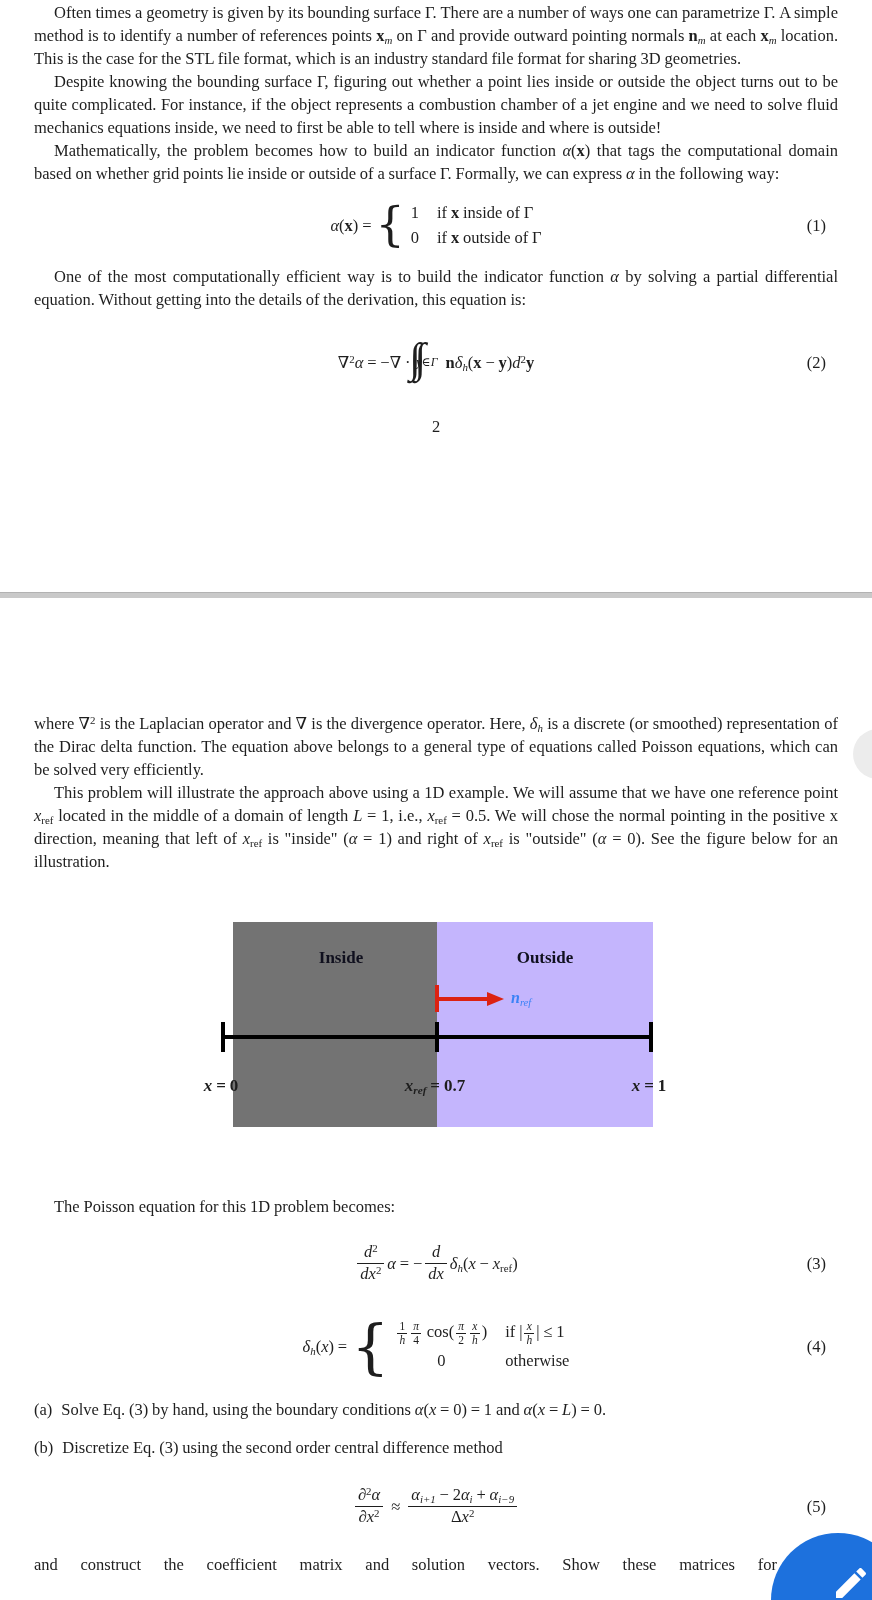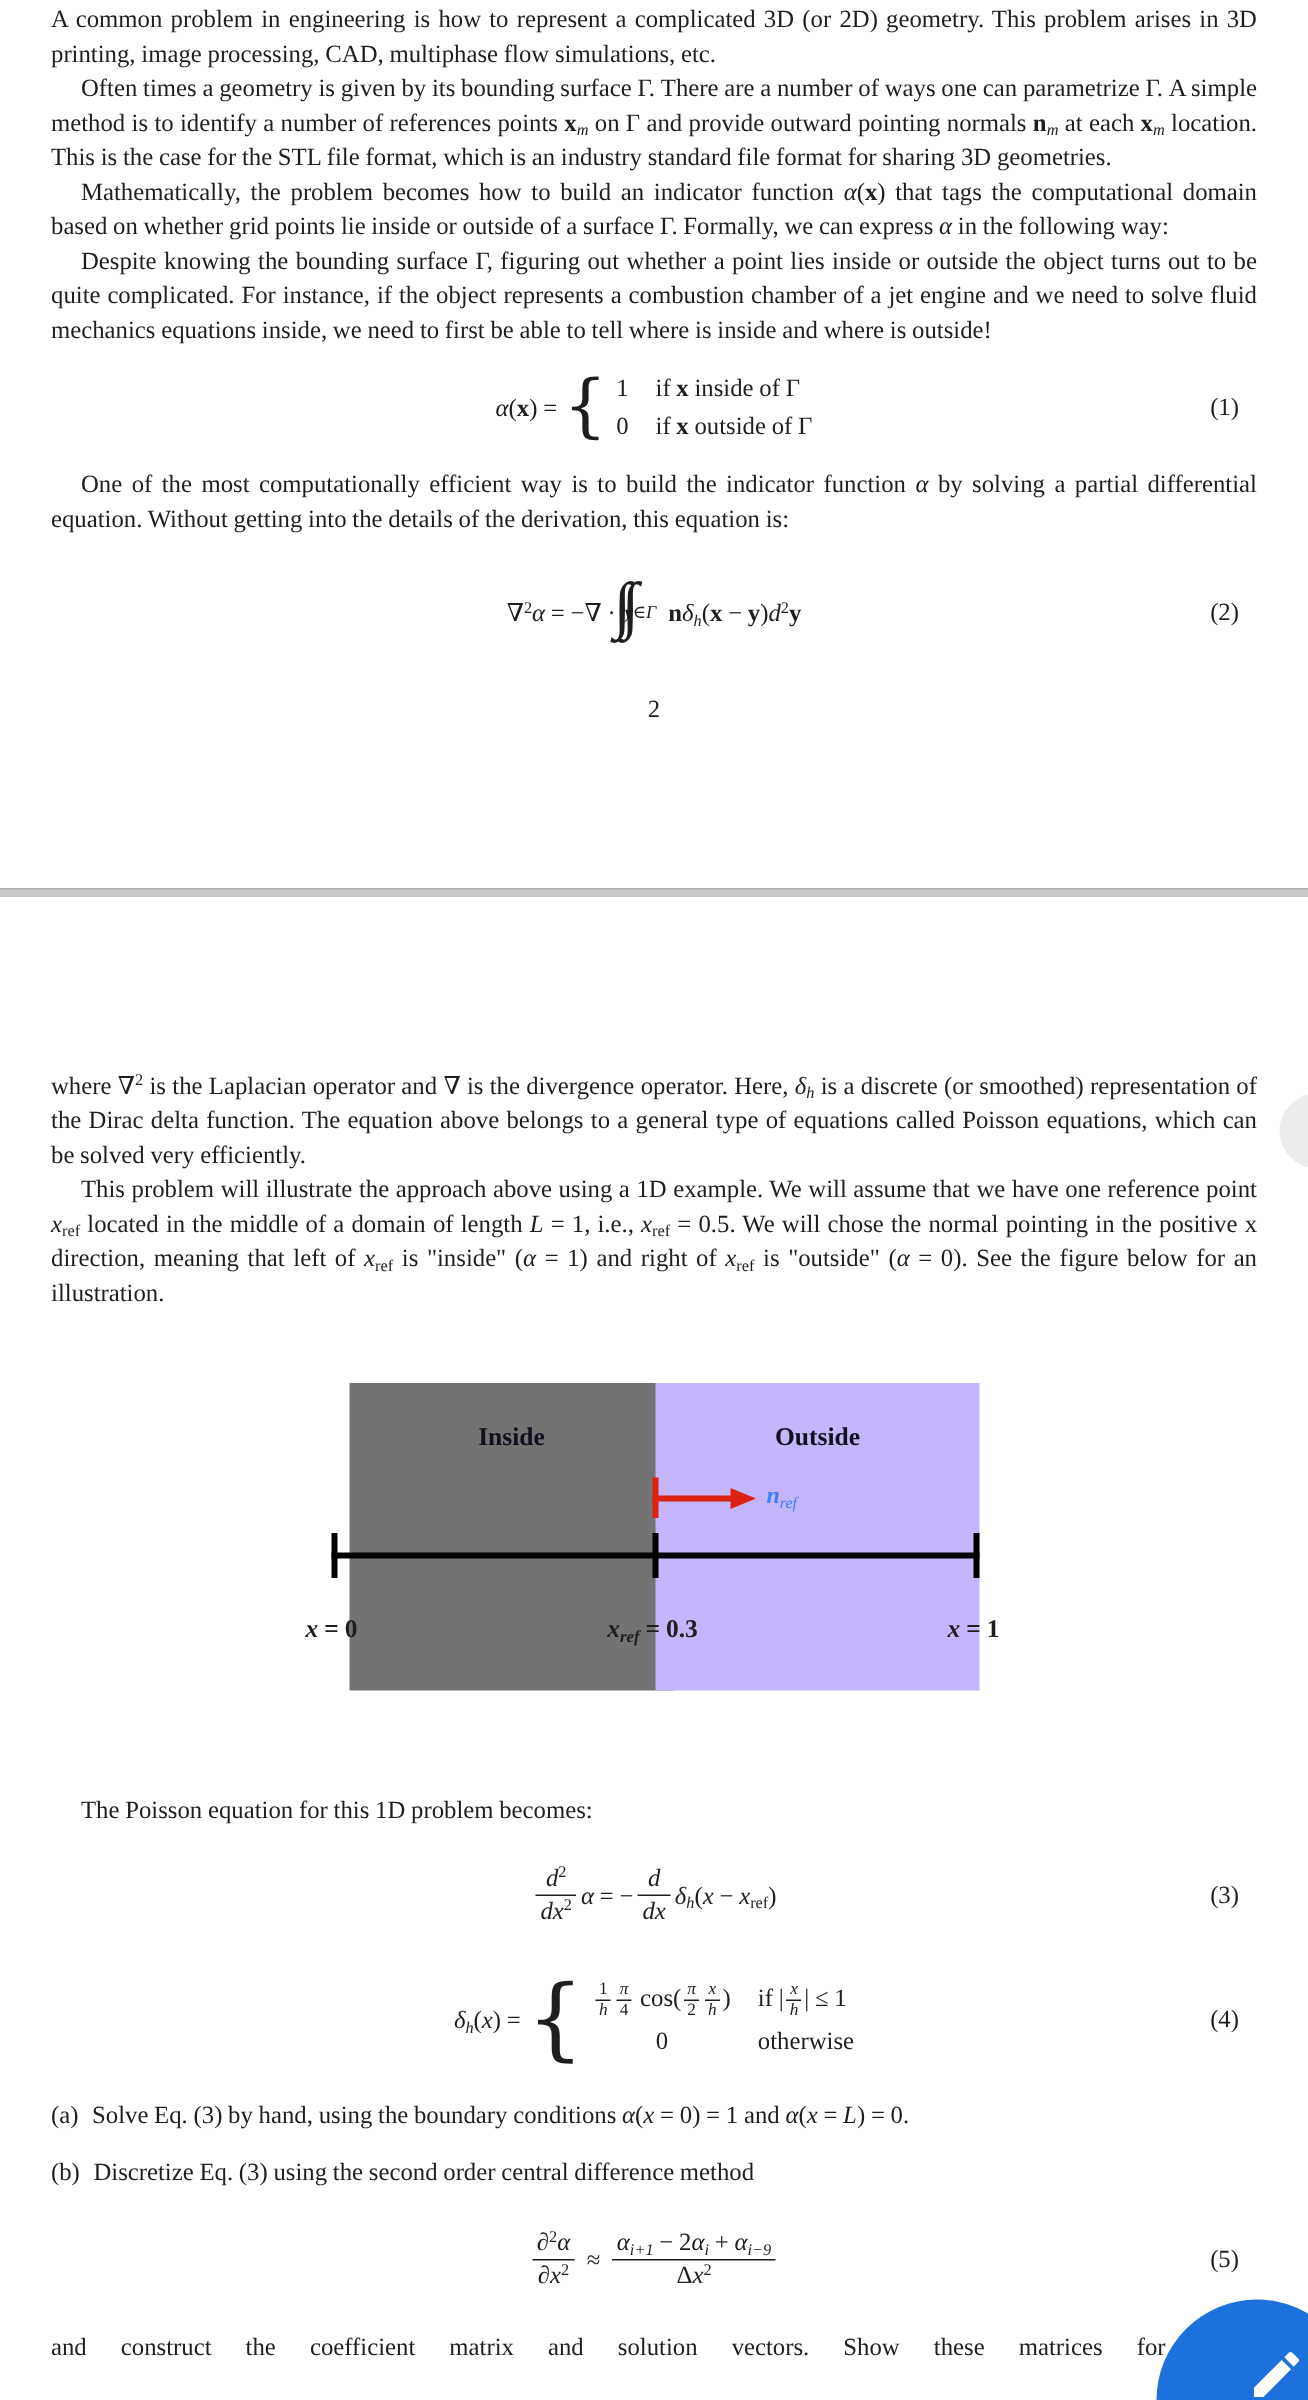--- a/index.html
+++ b/index.html
@@ -82,24 +82,23 @@
   .fab{position:absolute; left:771px; top:1533px; width:134px; height:134px; border-radius:50%;
        background:#1d71dd; border:none; padding:0; cursor:pointer;}
   .fab svg{position:absolute; left:60px; top:30px; width:40px; height:40px;}
 </style>
 </head>
 <body>
 
 <div class="screen">
 
   <div class="page page1">
-    <p class="para"><span>A common problem in engineering is how to represent a complicated 3D (or 2D) geometry. This problem arises in 3D printing, image processing, CAD, multiphase flow simulations, etc.</span></p>
     <p class="para indent"><span>Often times a geometry is given by its bounding surface Γ. There are a number of ways one can parametrize Γ. A simple method is to identify a number of references points </span><span class="fs-b">x</span><span class="fs-i fs-sub">m</span><span> on Γ and provide outward pointing normals </span><span class="fs-b">n</span><span class="fs-i fs-sub">m</span><span> at each </span><span class="fs-b">x</span><span class="fs-i fs-sub">m</span><span> location. This is the case for the STL file format, which is an industry standard file format for sharing 3D geometries.</span></p>
+    <p class="para indent"><span>Despite knowing the bounding surface Γ, figuring out whether a point lies inside or outside the object turns out to be quite complicated. For instance, if the object represents a combustion chamber of a jet engine and we need to solve fluid mechanics equations inside, we need to first be able to tell where is inside and where is outside!</span></p>
     <p class="para indent"><span>Mathematically, the problem becomes how to build an indicator function </span><span class="fs-i">α</span><span>(</span><span class="fs-b">x</span><span>)</span><span> that tags the computational domain based on whether grid points lie inside or outside of a surface Γ. Formally, we can express </span><span class="fs-i">α</span><span> in the following way:</span></p>
-    <p class="para indent"><span>Despite knowing the bounding surface Γ, figuring out whether a point lies inside or outside the object turns out to be quite complicated. For instance, if the object represents a combustion chamber of a jet engine and we need to solve fluid mechanics equations inside, we need to first be able to tell where is inside and where is outside!</span></p>
 
     <div class="eq eq-1">
       <span><span class="fs-i">α</span><span>(</span><span class="fs-b">x</span><span>) = </span></span>
       <span class="brace">{</span>
       <span class="cases">
         <span class="case-val">1</span>
         <span class="case-cond"><span>if </span><span class="fs-b">x</span><span> inside of Γ</span></span>
         <span class="case-val">0</span>
         <span class="case-cond"><span>if </span><span class="fs-b">x</span><span> outside of Γ</span></span>
       </span>
@@ -134,21 +133,21 @@
       </div>
       <div class="axis-line"></div>
       <div class="tick t-l"></div>
       <div class="tick t-m"></div>
       <div class="tick t-r"></div>
       <div class="n-vbar"></div>
       <div class="n-hbar"></div>
       <div class="n-head"></div>
       <div class="n-label"><span class="fs-b fs-i">n</span><span class="fs-i fs-sub">ref</span></div>
       <div class="ticklabel tl-l"><span class="fs-b fs-i">x</span><span class="fs-b"> = 0</span></div>
-      <div class="ticklabel tl-m"><span class="fs-b fs-i">x</span><span class="fs-b fs-i fs-sub">ref</span><span class="fs-b"> = 0.3</span></div>
+      <div class="ticklabel tl-m"><span class="fs-b fs-i">x</span><span class="fs-b fs-i fs-sub">ref</span><span class="fs-b"> = 0.7</span></div>
       <div class="ticklabel tl-r"><span class="fs-b fs-i">x</span><span class="fs-b"> = 1</span></div>
     </div>
 
     <p class="para indent" style="margin-top:68px;"><span>The Poisson equation for this 1D problem becomes:</span></p>
 
     <div class="eq eq-3">
       <span class="frac">
         <span class="fn"><span class="fs-i">d</span><span class="fs-sup">2</span></span>
         <span class="fd"><span class="fs-i">dx</span><span class="fs-sup">2</span></span>
       </span>

